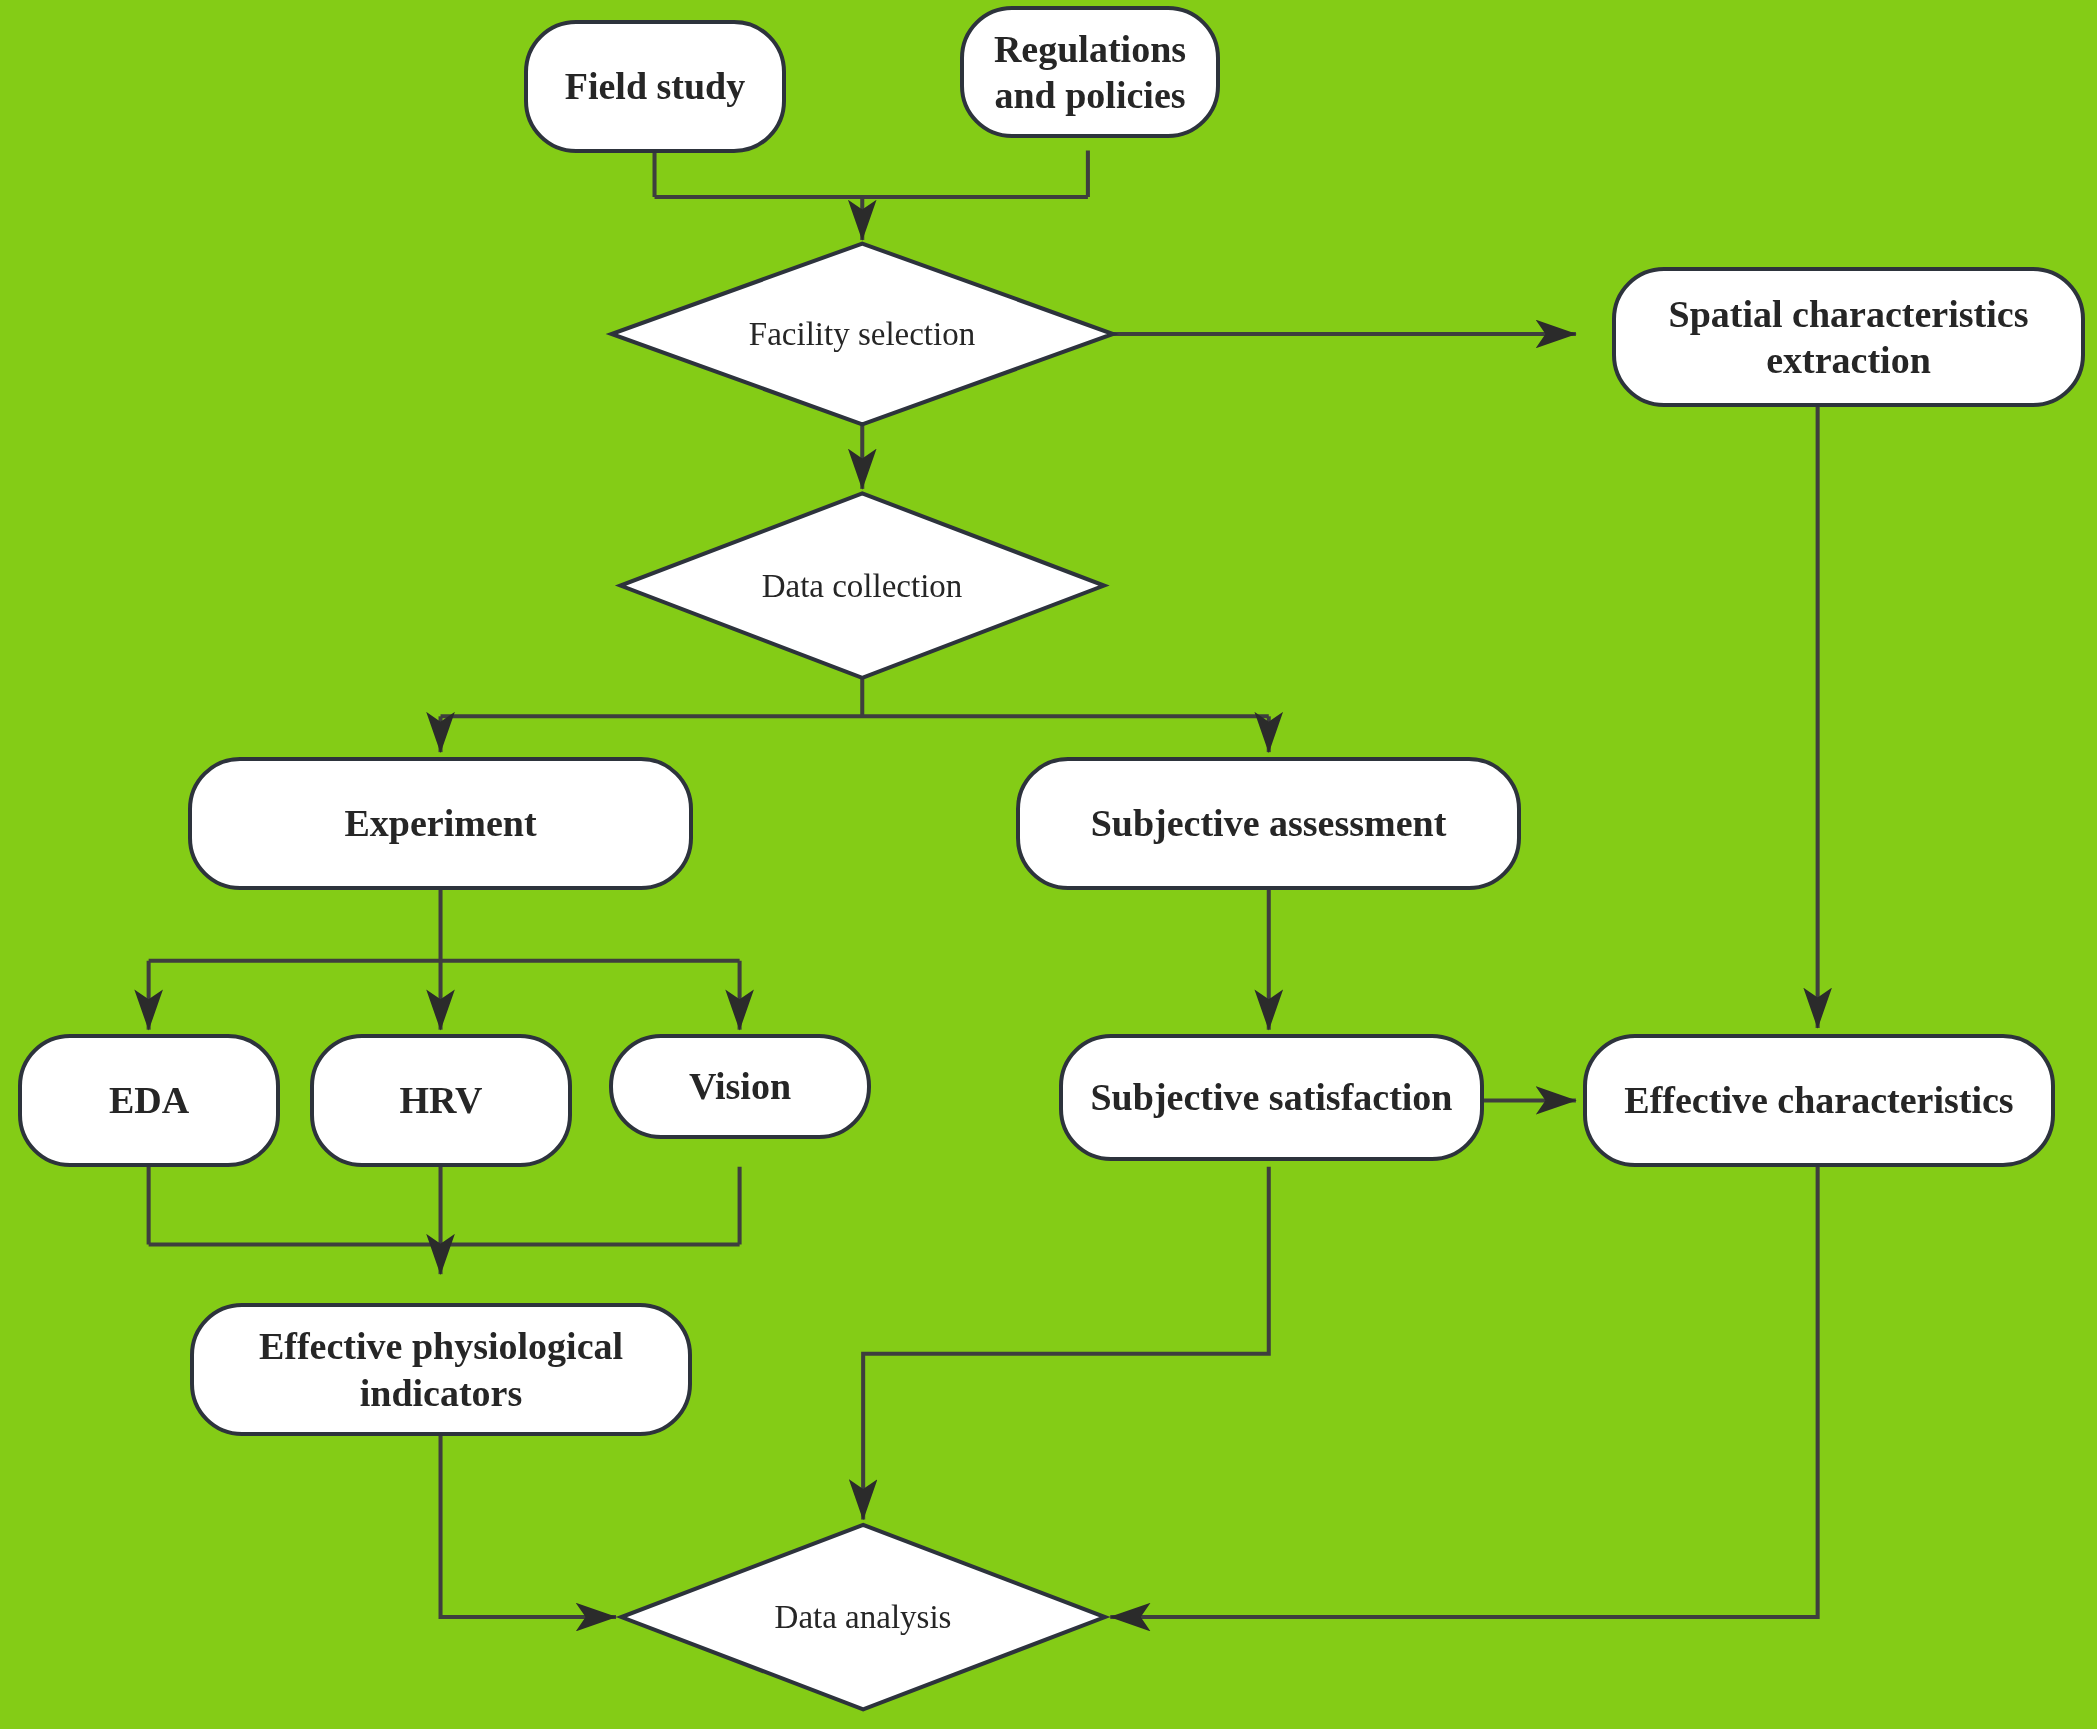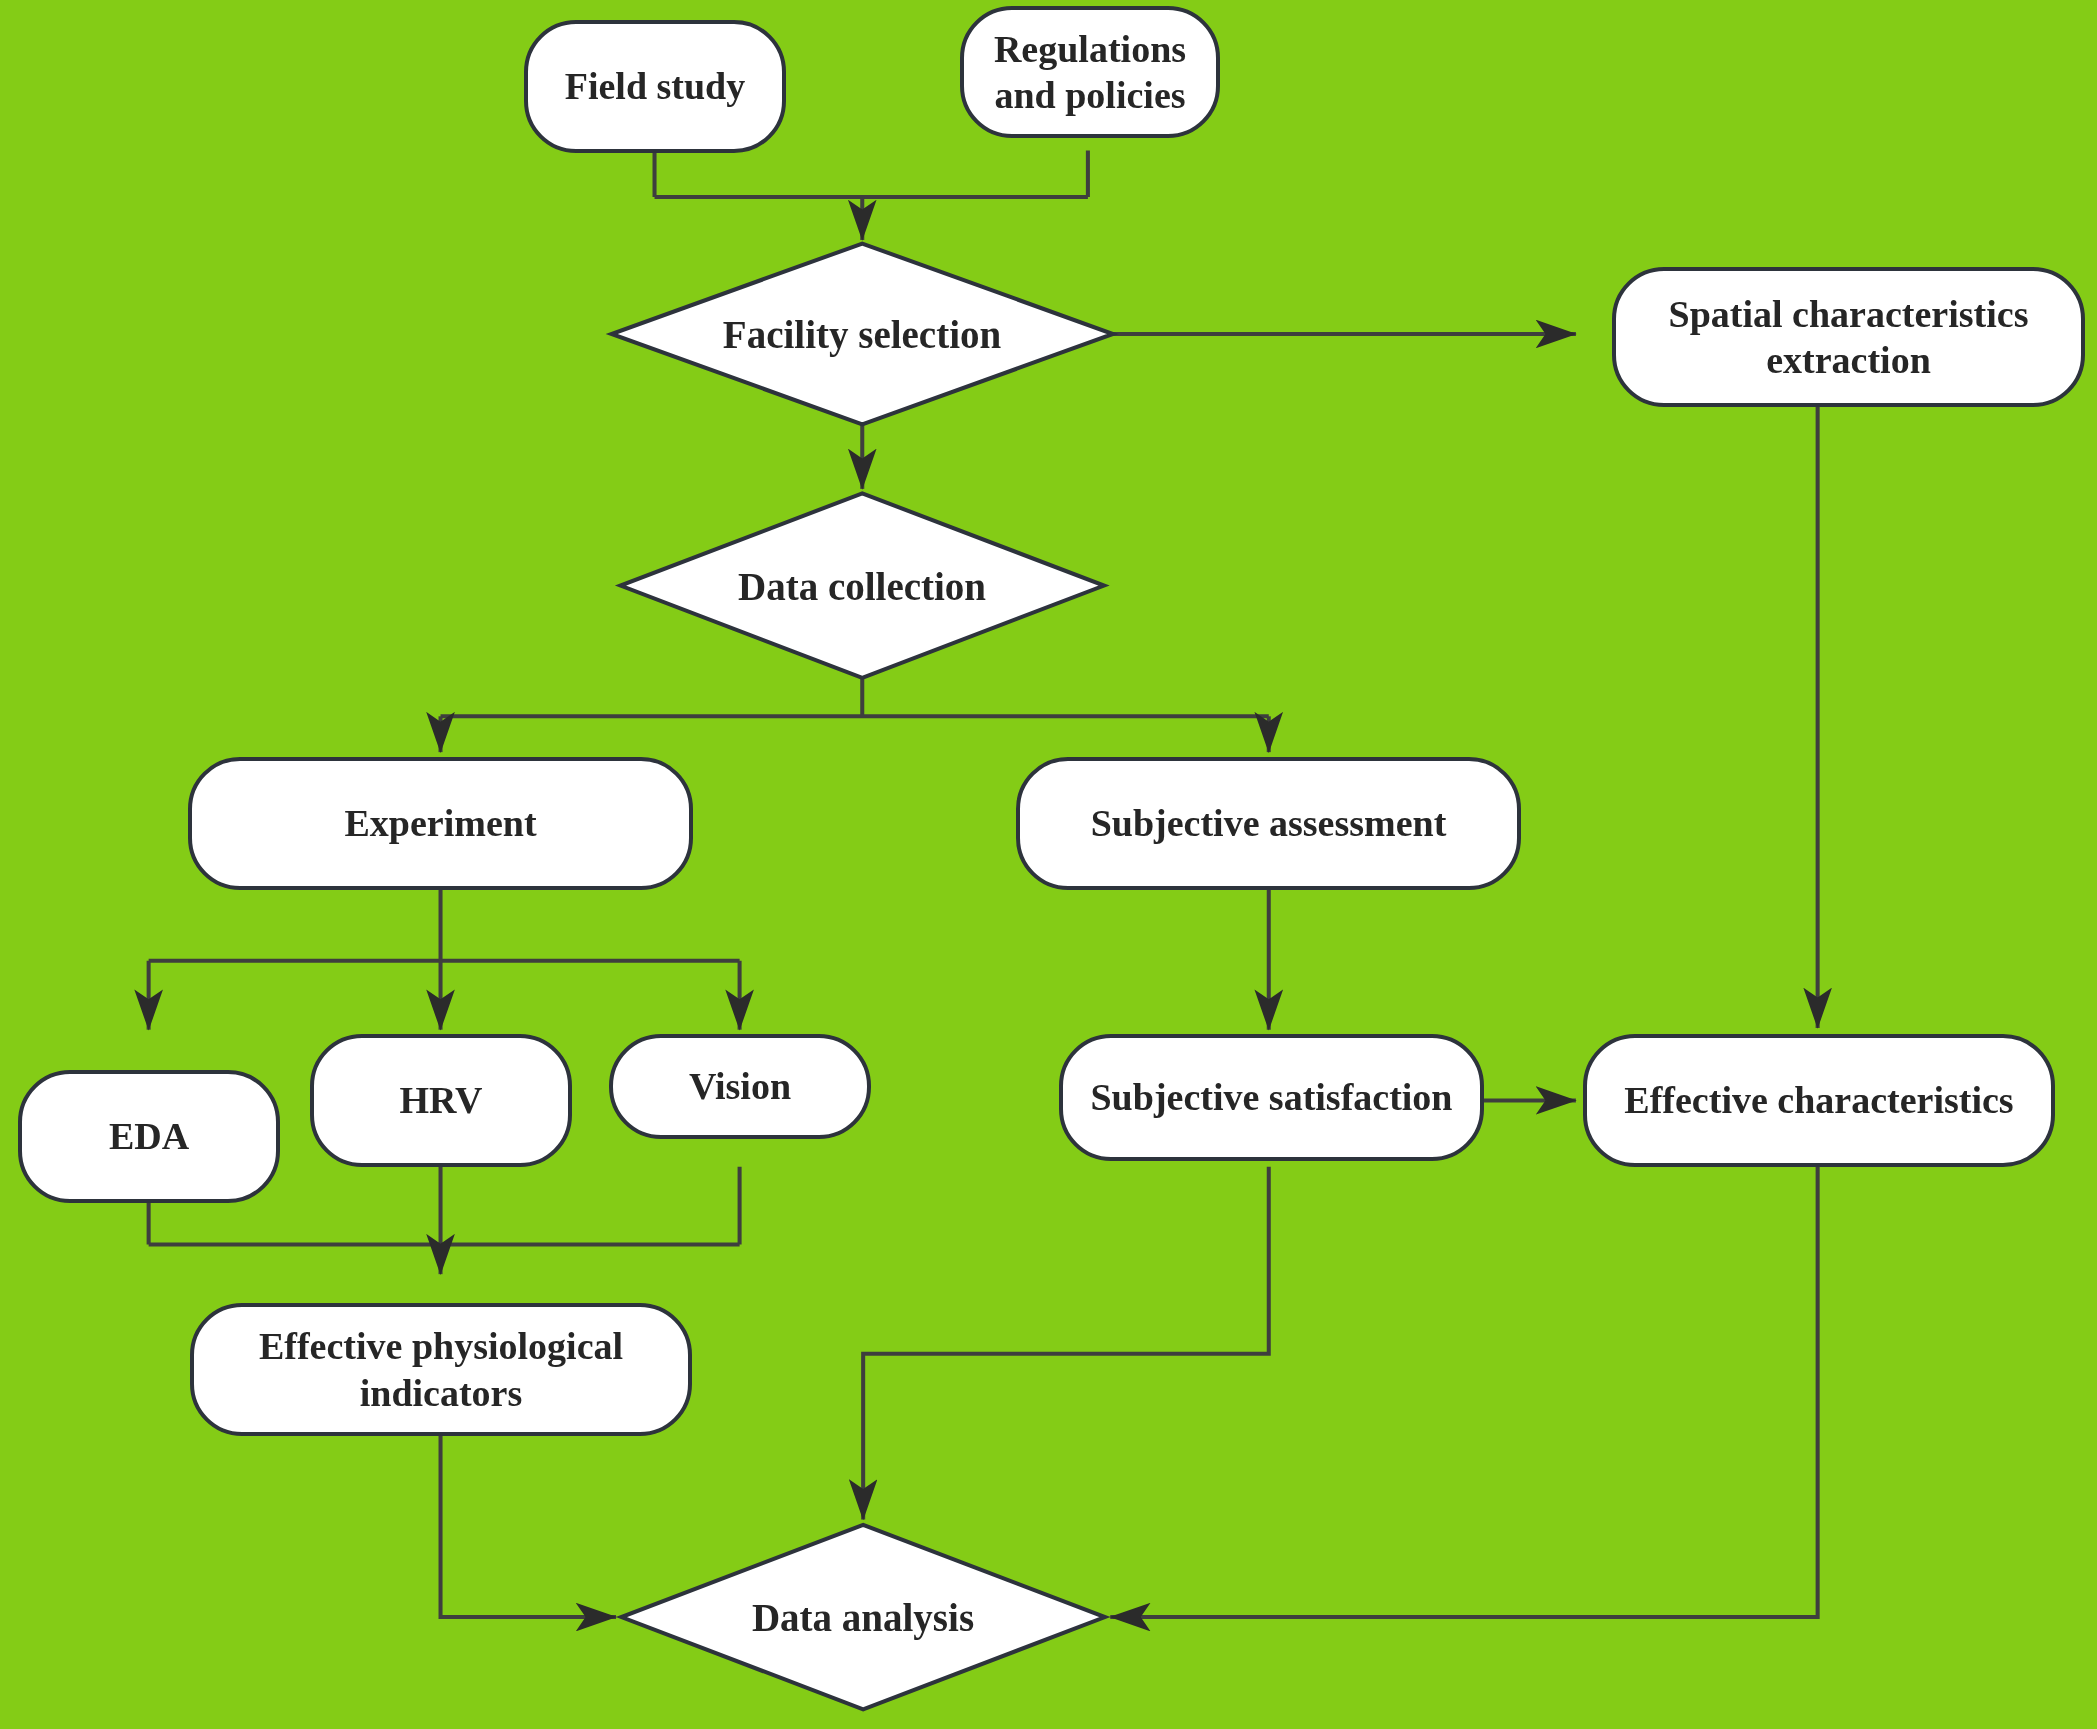--- a/index.html
+++ b/index.html
@@ -33,22 +33,22 @@
     text-align: center;
     font-weight: 700;
     font-size: 38px;
     line-height: 1.22;
     color: #262626;
     padding: 7.2px 12.5px;
   }
   .diamond-label {
     position: absolute;
     transform: translate(-50%, -50%);
-    font-weight: 700;
-    font-size: 39px;
+    font-weight: 400;
+    font-size: 33px;
     color: #262626;
     white-space: nowrap;
     text-align: left;
   }
   svg path, svg polygon { shape-rendering: geometricPrecision; }
 </style>
 </head>
 <body>
 
 <div id="canvas">
@@ -109,21 +109,21 @@
   </div>
 
   <div class="node" style="left:188px; top:757px; width:505px; height:133px;">
     <span>Experiment</span>
   </div>
 
   <div class="node" style="left:1016px; top:757px; width:505px; height:133px;">
     <span>Subjective assessment</span>
   </div>
 
-  <div class="node" style="left:18px; top:1034px; width:262px; height:133px;margin-top:36px;">
+  <div class="node" style="left:18px; top:1034px; width:262px; height:133px;">
     <span>EDA</span>
   </div>
 
   <div class="node" style="left:310px; top:1034px; width:262px; height:133px;">
     <span>HRV</span>
   </div>
 
   <div class="node" style="left:609px; top:1034px; width:262px; height:105px;align-items:center;">
     <span>Vision</span>
   </div>

